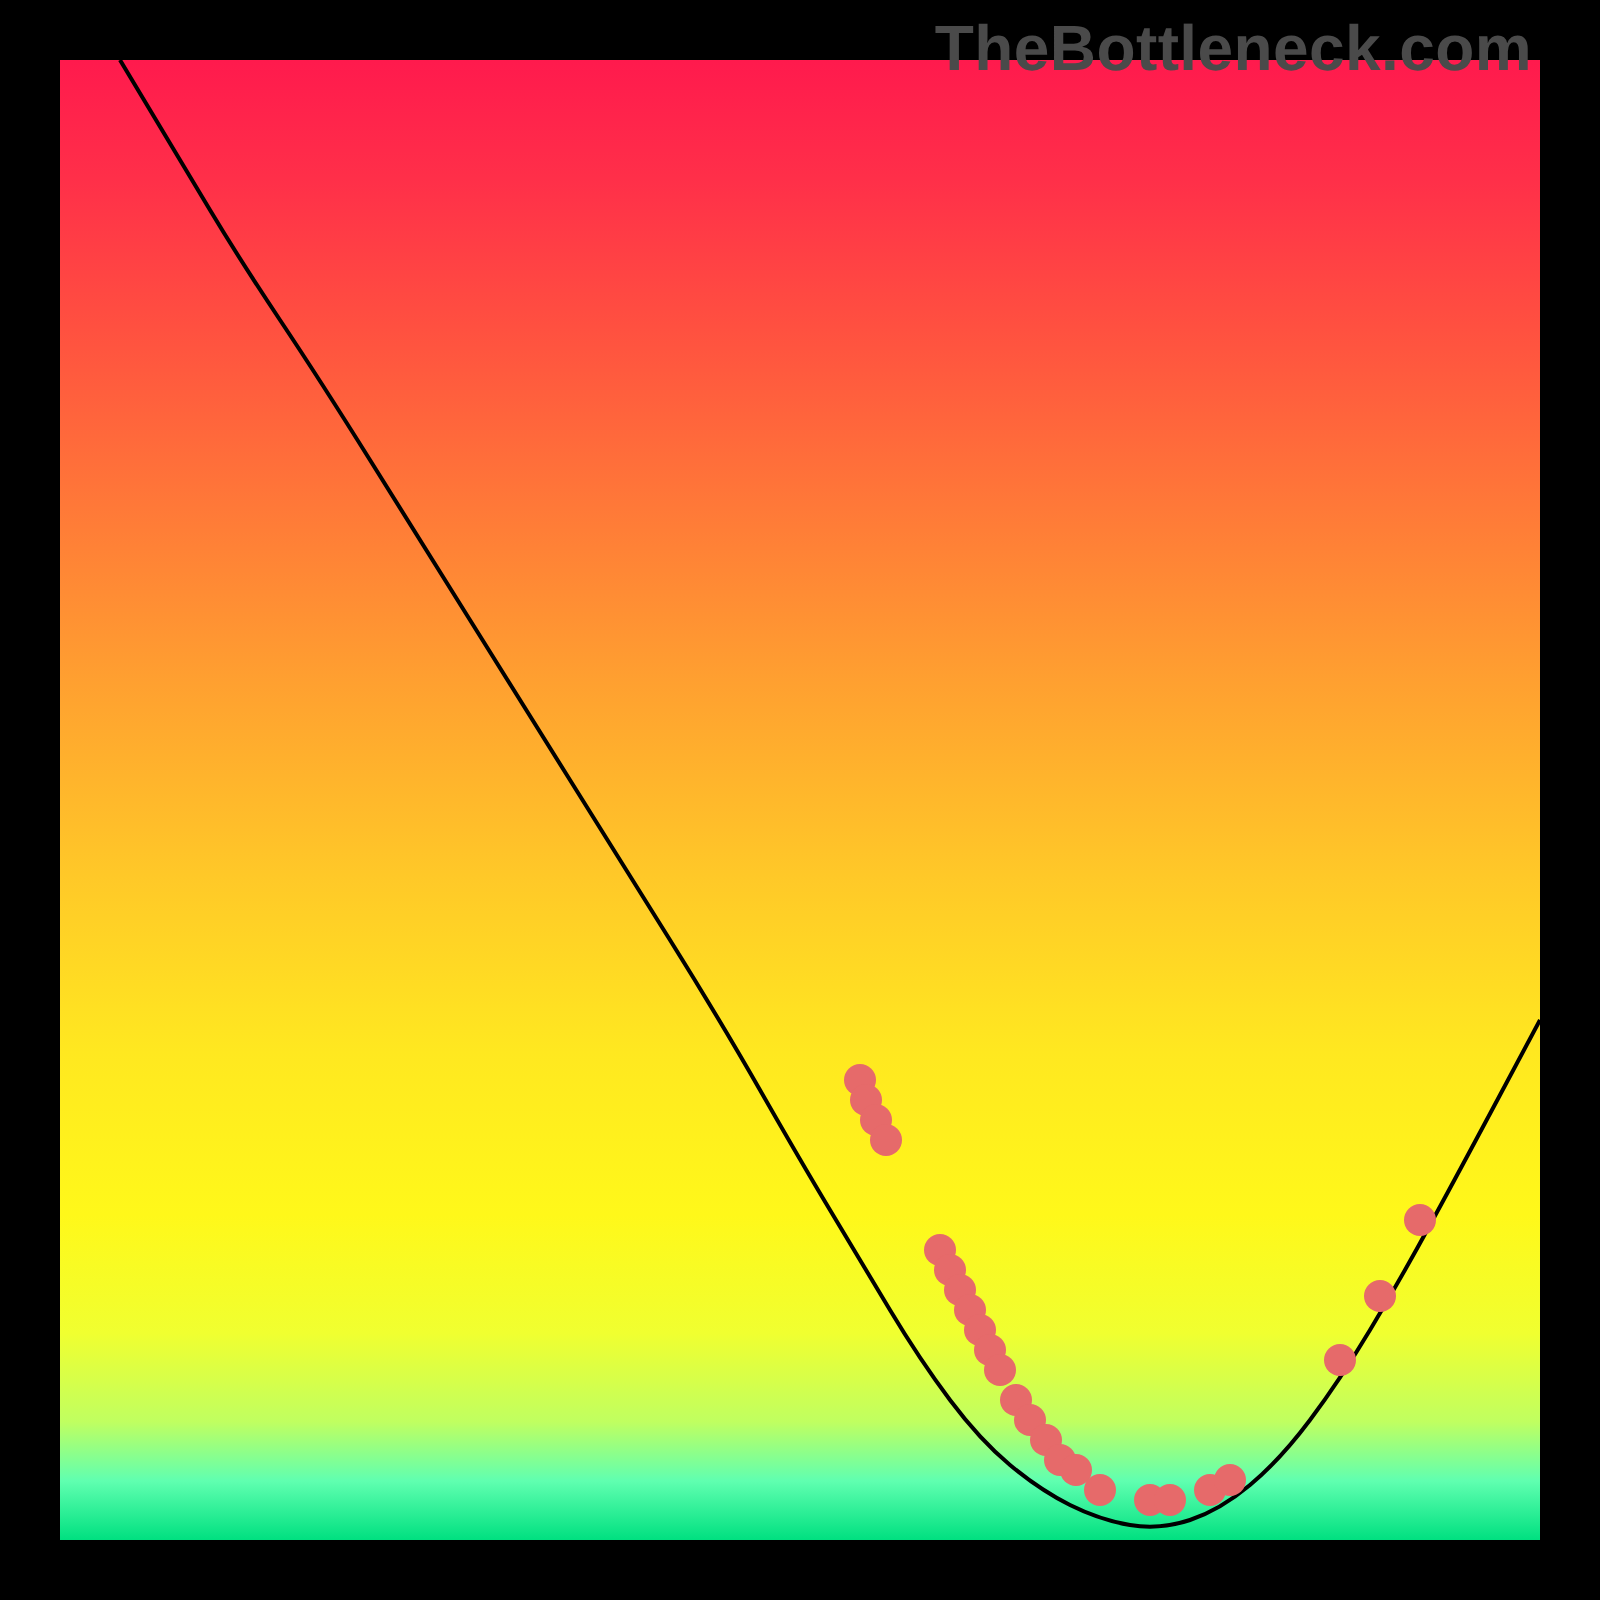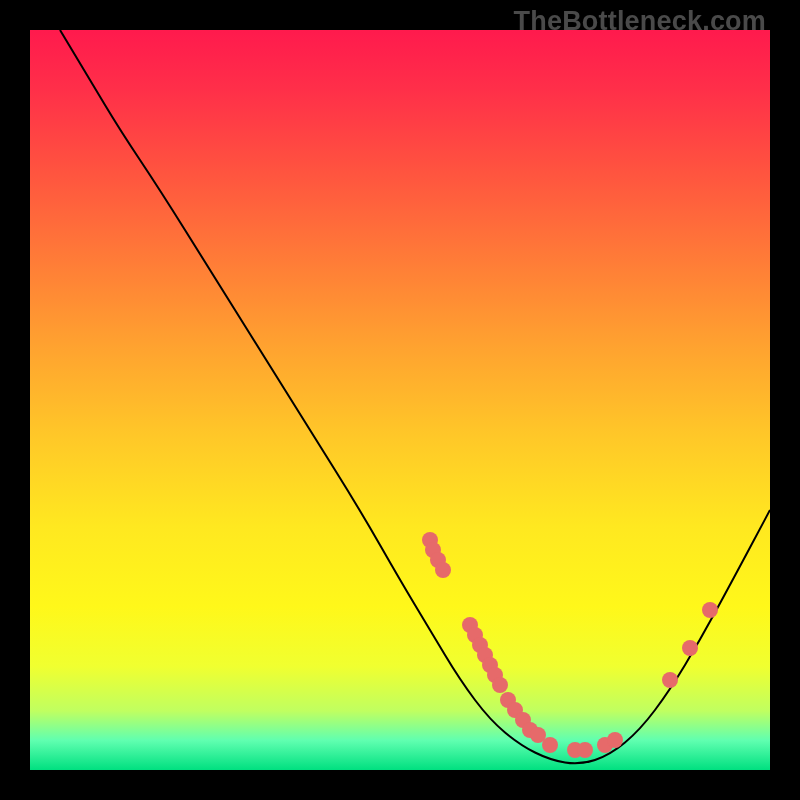--- a/index.html
+++ b/index.html
@@ -30,21 +30,21 @@
       #c0ff60 92%,
       #60ffb0 96%,
       #00e080 100%
     );
   }
   .watermark {
     position: absolute;
     top: 6px;
     right: 34px;
     color: #4a4a4a;
-    font-size: 27px;
+    font-size: 32px;
     font-weight: 600;
     letter-spacing: 0.2px;
   }
   svg.plot {
     position: absolute;
     left: 0;
     top: 0;
     width: 740px;
     height: 740px;
   }

